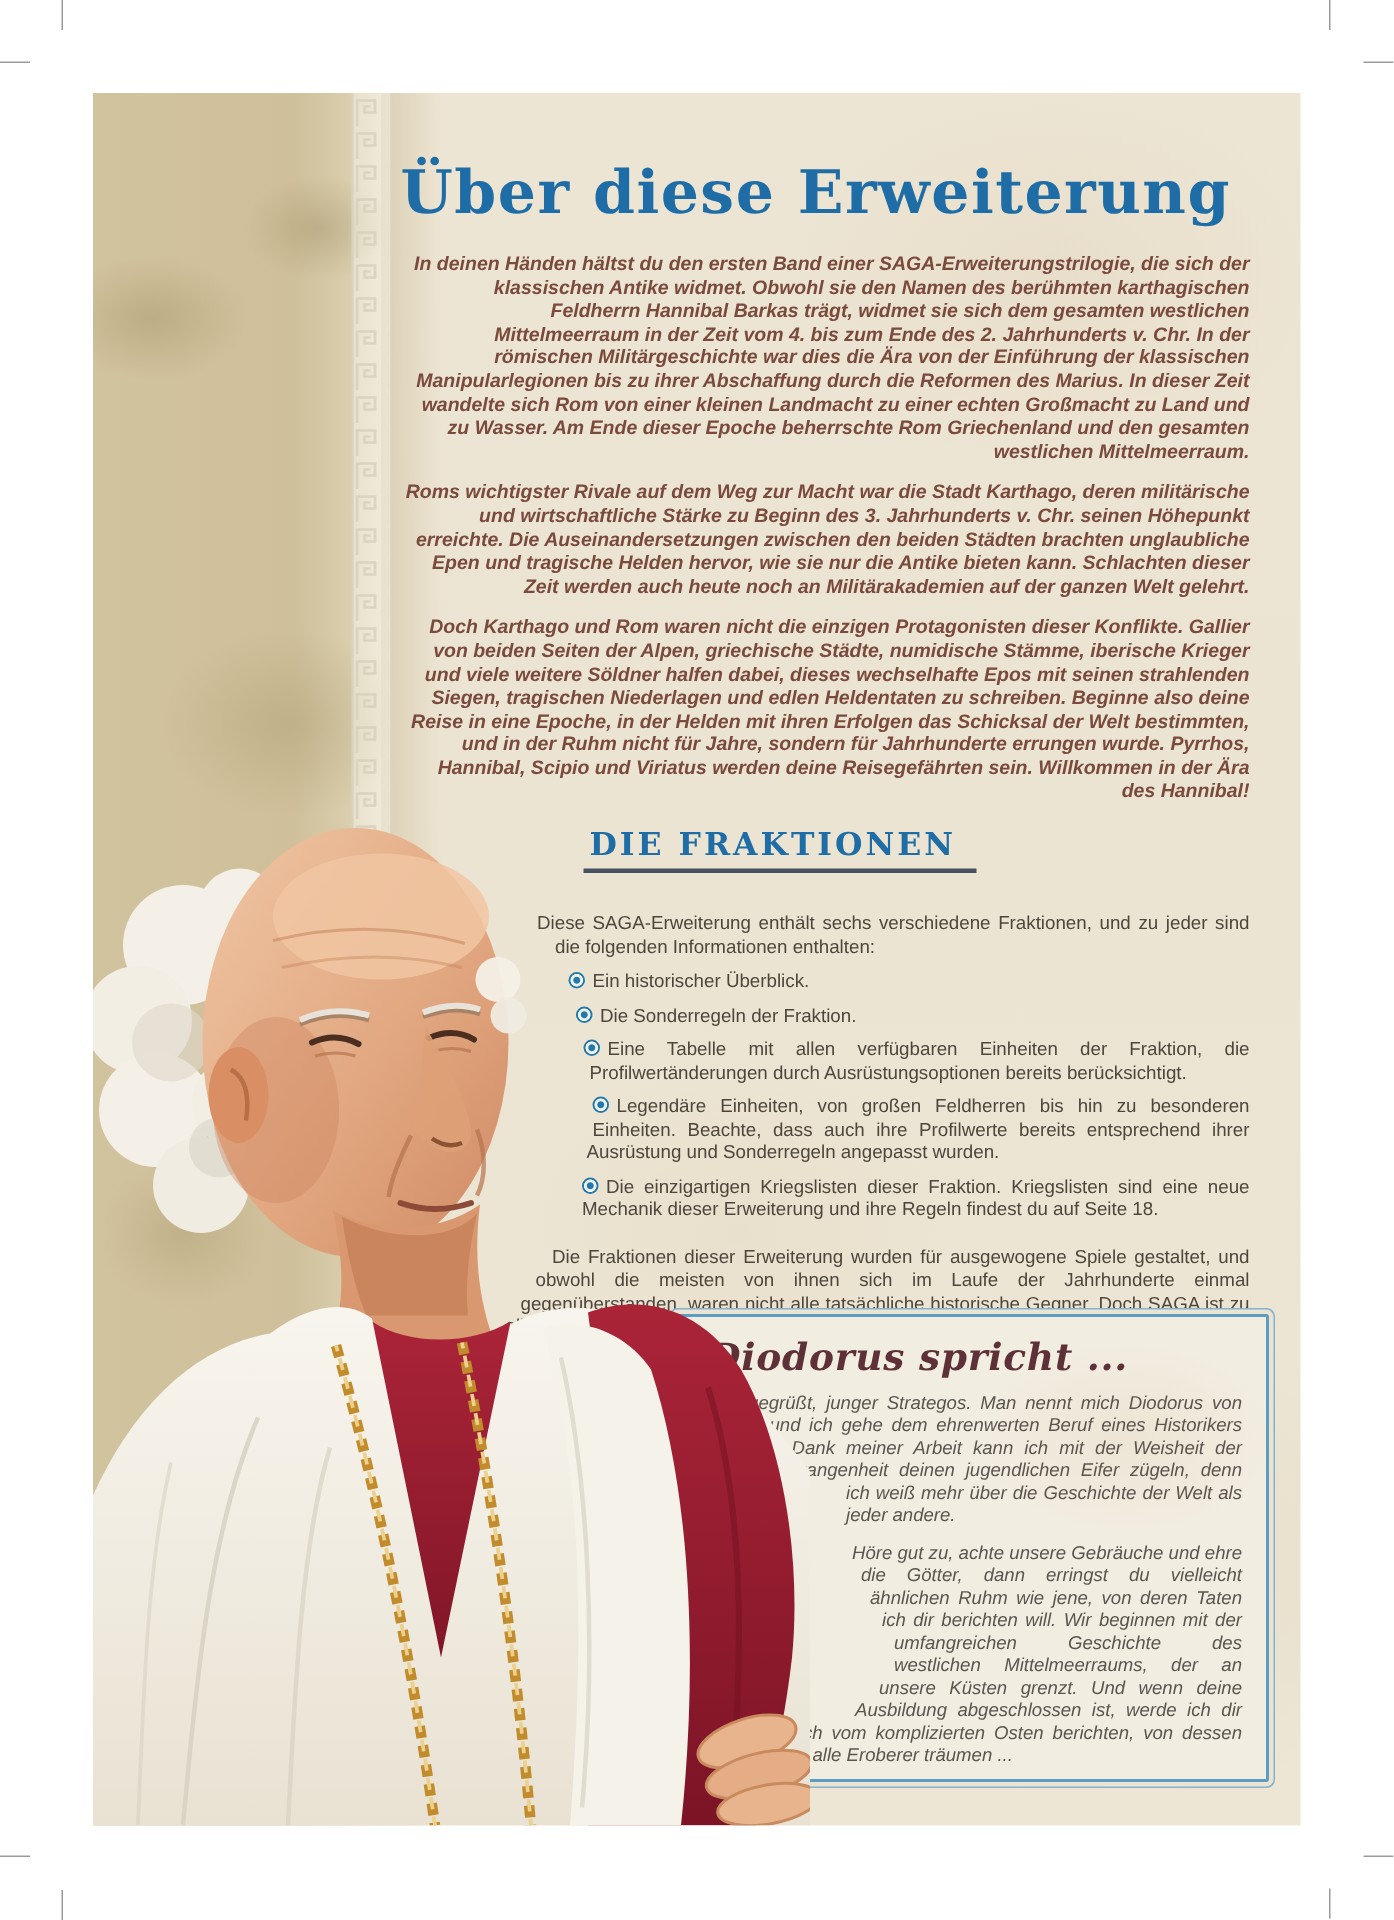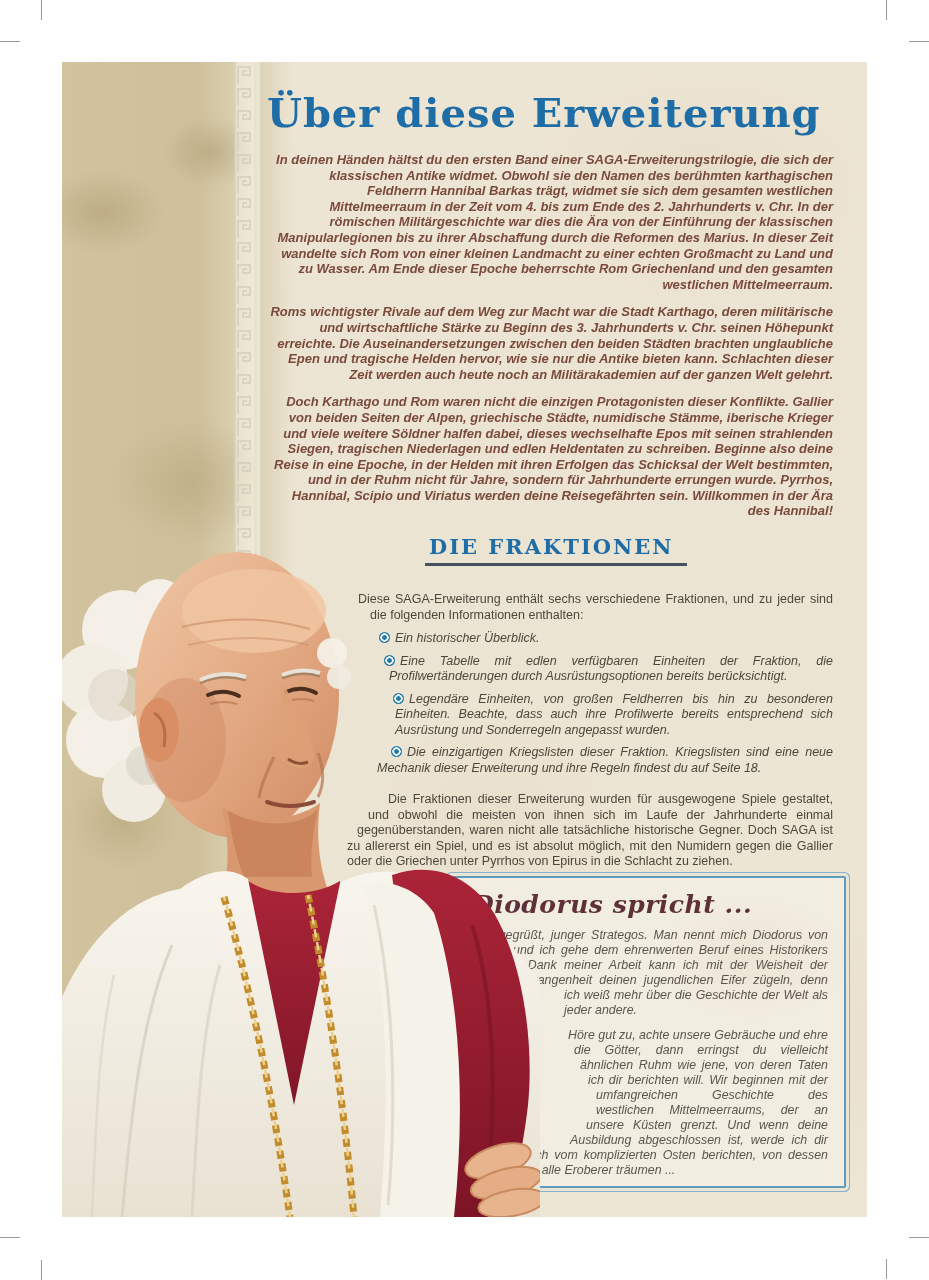--- a/index.html
+++ b/index.html
@@ -30,40 +30,40 @@
       radial-gradient(70px 50px at 150px 90px, rgba(150,132,90,.35), transparent 70%),
       linear-gradient(90deg,#d2c39f 0%,#cfc09b 70%,#d9cdac 88%,#e6ddc6 100%);
   }
   .band-fade{
     position:absolute;left:192px;top:0;width:40px;height:1155px;
     background:linear-gradient(90deg,rgba(214,201,169,.8),rgba(236,228,211,0));
   }
   .greek{position:absolute;left:171px;top:0;width:30px;height:495px;opacity:.9;}
   
   .col{
-    position:absolute;left:205px;top:28px;width:566px;
+    position:absolute;left:205px;top:44px;width:566px;
   }
   h1.title{
     margin:0 0 16px 0;font-family:"DejaVu Serif",serif;font-weight:bold;
     font-size:40px;line-height:46px;color:#1f6da6;letter-spacing:1px;
   }
   p.intro{
     margin:0 0 12px 0;font-family:"Liberation Sans",sans-serif;
     font-weight:bold;font-style:italic;font-size:13px;line-height:15.6px;
     color:#7a4a3d;text-align:right;
   }
   .fraktionen{margin-top:16px;font-size:12.5px;line-height:15.5px;color:#4e463c;text-align:justify;}
   .fraktionen h2{
-    display:inline-block;margin:0 0 10px 80px;font-family:"DejaVu Serif",serif;
+    display:inline-block;margin:0 0 10px 44px;font-family:"DejaVu Serif",serif;
     font-size:21px;line-height:24px;color:#1f6da6;letter-spacing:2px;font-weight:bold;
     border-bottom:3px solid #46525f;padding:0 14px 4px 4px;
   }
   .sp{float:left;clear:left;height:20px;}
   .fraktionen p{margin:16px 0 8px 0;}
-  .fraktionen ul{margin:0;padding:0;list-style:none;font-style:italic;}
+  .fraktionen ul{margin:0;padding:0;list-style:none;}
   .fraktionen li{margin:0 0 7px 0;}
   .bullet{
     display:inline-block;width:11px;height:11px;border-radius:50%;
     background:radial-gradient(circle at 50% 50%, #2479ab 0 2px, #eef3f0 2.6px 4px, #2479ab 4.4px 5.6px);
     margin-right:5px;vertical-align:-1px;
   }
   
   .dio-box{
     position:absolute;left:388px;top:814px;width:396px;height:312px;box-sizing:border-box;
     background:
@@ -137,22 +137,23 @@
       <div class="sp" style="width:121px"></div>
       <div class="sp" style="width:101px"></div>
       <div class="sp" style="width:90px"></div>
       <div class="sp" style="width:80px"></div>
       <div class="sp" style="width:70px"></div>
       <div class="sp" style="width:58px"></div>
 
       <p>Diese SAGA-Erweiterung enthält sechs verschiedene Fraktionen, und zu jeder sind die folgenden Informationen enthalten:</p>
       <ul>
         <li><span class="bullet"></span><span>Ein historischer Überblick.</span></li>
-        <li><span class="bullet"></span><span>Eine Tabelle mit edlen verfügbaren Einheiten der Fraktion, die Profilwertänderungen durch Ausrüstungsoptionen bereits berücksichtigt.</span></li>
-        <li><span class="bullet"></span><span>Legendäre Einheiten, von großen Feldherren bis hin zu besonderen Einheiten. Beachte, dass auch ihre Profilwerte bereits entsprechend sich Ausrüstung und Sonderregeln angepasst wurden.</span></li>
+        <li><span class="bullet"></span><span>Die Sonderregeln der Fraktion.</span></li>
+        <li><span class="bullet"></span><span>Eine Tabelle mit allen verfügbaren Einheiten der Fraktion, die Profilwertänderungen durch Ausrüstungsoptionen bereits berücksichtigt.</span></li>
+        <li><span class="bullet"></span><span>Legendäre Einheiten, von großen Feldherren bis hin zu besonderen Einheiten. Beachte, dass auch ihre Profilwerte bereits entsprechend ihrer Ausrüstung und Sonderregeln angepasst wurden.</span></li>
         <li><span class="bullet"></span><span>Die einzigartigen Kriegslisten dieser Fraktion. Kriegslisten sind eine neue Mechanik dieser Erweiterung und ihre Regeln findest du auf Seite 18.</span></li>
       </ul>
       <p>Die Fraktionen dieser Erweiterung wurden für ausgewogene Spiele gestaltet, und obwohl die meisten von ihnen sich im Laufe der Jahrhunderte einmal gegenüberstanden, waren nicht alle tatsächliche historische Gegner. Doch SAGA ist zu allererst ein Spiel, und es ist absolut möglich, mit den Numidern gegen die Gallier oder die Griechen unter Pyrrhos von Epirus in die Schlacht zu ziehen.</p>
     </div>
   </div>
 
   <div class="dio-box">
     <h3>Diodorus spricht ...</h3>
     <div class="bsp" style="width:0;height:30px"></div>
     <div class="bsp" style="width:22px"></div>

